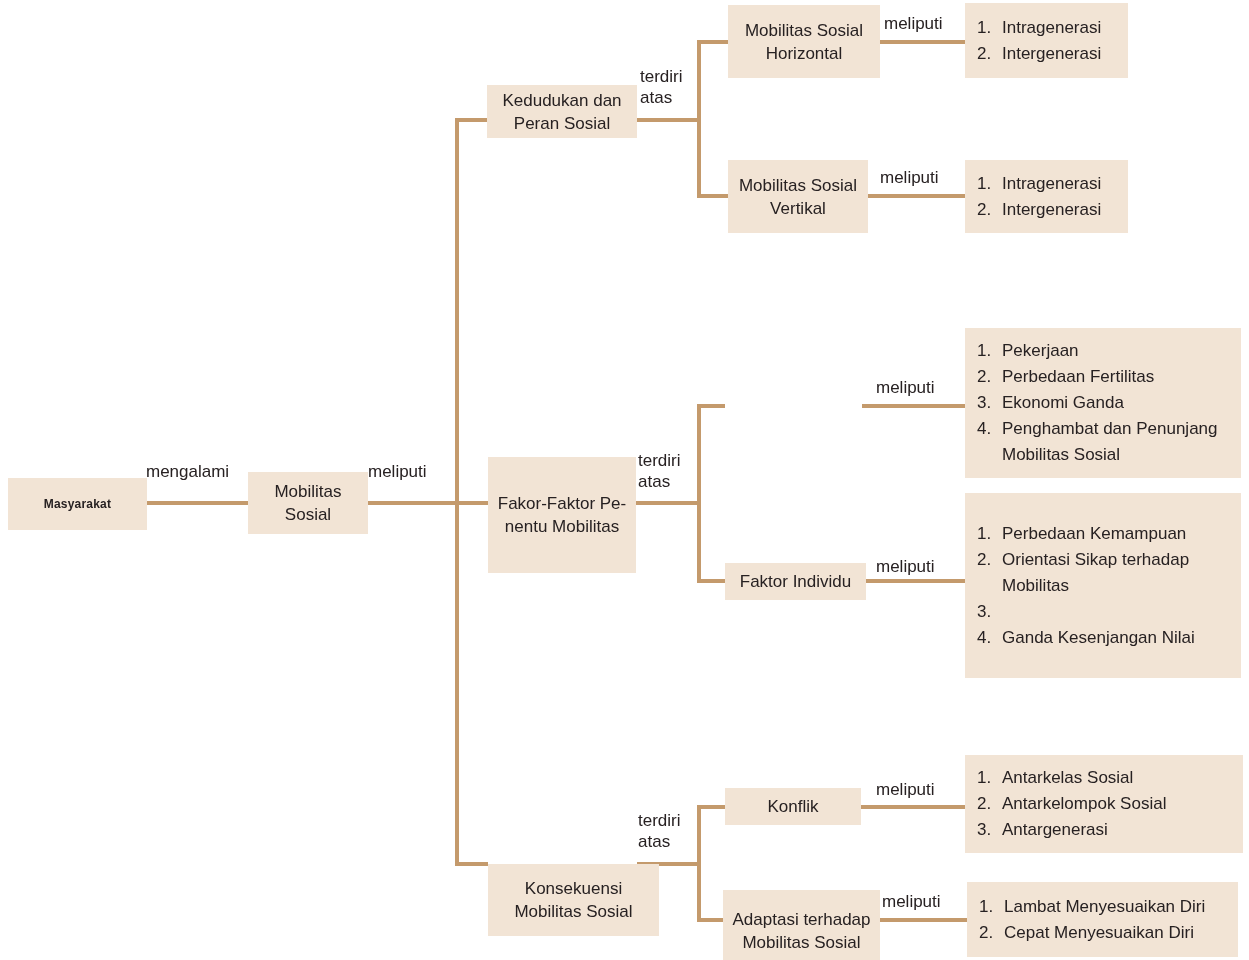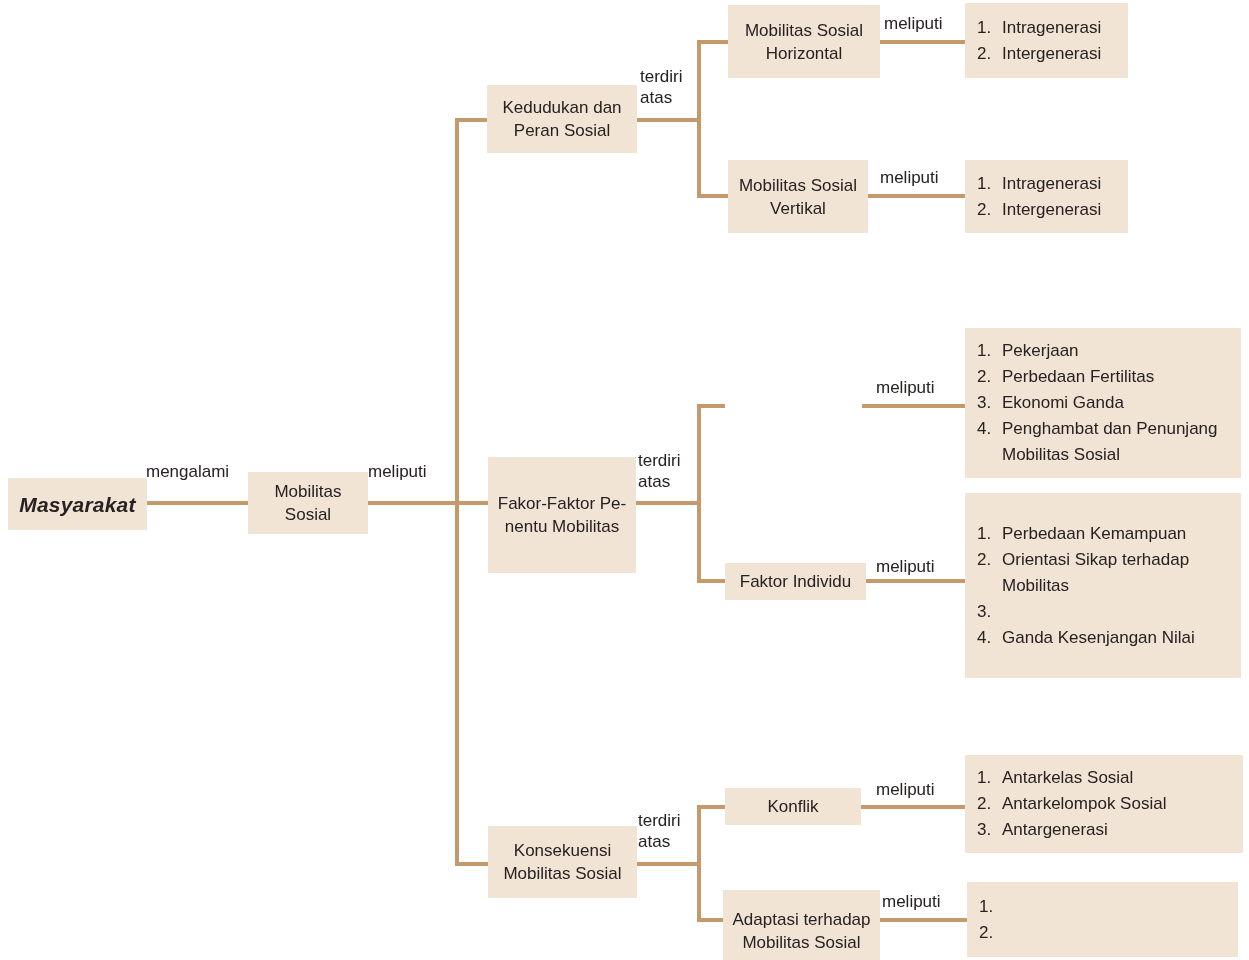--- a/index.html
+++ b/index.html
@@ -13,21 +13,21 @@
     font-family:"Liberation Sans",sans-serif;color:var(--text);overflow:hidden;
   }
   .hl{position:absolute;height:4px;background:var(--line);}
   .vl{position:absolute;width:4px;background:var(--line);}
   .box{
     position:absolute;background:var(--box-fill);
     display:flex;align-items:center;justify-content:center;
     text-align:center;white-space:pre-line;
     font-size:17px;line-height:23px;
   }
-  .box.bold{font-weight:bold;font-size:21px;letter-spacing:0.2px;font-style:italic;}
+  .box.bold{font-weight:bold;font-size:12px;letter-spacing:0.2px;}
   .elabel{
     position:absolute;
     font-size:17px;line-height:21px;color:var(--text);
   }
   .list{
     position:absolute;background:var(--box-fill);
     display:flex;flex-direction:column;justify-content:center;
     box-sizing:border-box;padding:6px 8px 6px 12px;
   }
   .li{display:flex;font-size:17px;line-height:26px;color:var(--text);}
@@ -77,25 +77,25 @@
   <div class="elabel" style="left:880px;top:167px;width:76px">meliputi</div>
   <div class="elabel" style="left:876px;top:377px;width:76px">meliputi</div>
   <div class="elabel" style="left:876px;top:556px;width:76px">meliputi</div>
   <div class="elabel" style="left:876px;top:779px;width:76px">meliputi</div>
   <div class="elabel" style="left:882px;top:891px;width:76px">meliputi</div>
 
   <div class="box bold" style="left:8px;top:478px;width:139px;height:52px">Masyarakat</div>
   <div class="box" style="left:248px;top:472px;width:120px;height:62px">Mobilitas
 Sosial</div>
 
-  <div class="box" style="left:487px;top:85px;width:150px;height:68px">Kedudukan dan
+  <div class="box" style="left:487px;top:85px;width:150px;height:53px">Kedudukan dan
 Peran Sosial</div>
   <div class="box" style="left:488px;top:457px;width:148px;height:116px">Fakor-Faktor Pe-
 nentu Mobilitas</div>
-  <div class="box" style="left:488px;top:826px;width:149px;height:72px">Konsekuensi
+  <div class="box" style="left:488px;top:864px;width:171px;height:72px">Konsekuensi
 Mobilitas Sosial</div>
 
   <div class="box" style="left:728px;top:5px;width:152px;height:73px">Mobilitas Sosial
 Horizontal</div>
   <div class="box" style="left:728px;top:160px;width:140px;height:73px">Mobilitas Sosial
 Vertikal</div>
   <div class="box" style="left:725px;top:788px;width:136px;height:37px">Konflik</div>
   <div class="box" style="left:725px;top:563px;width:141px;height:37px">Faktor Individu</div>
   <div class="box" style="left:723px;top:890px;width:157px;height:82px">Adaptasi terhadap
 Mobilitas Sosial</div>
@@ -167,19 +167,21 @@
         <span class="txt">Antarkelompok Sosial</span>
       </div>
       <div class="li">
         <span class="num">3.</span>
         <span class="txt">Antargenerasi</span>
       </div>
     </div>
   <div class="list" style="left:967px;top:882px;width:271px;height:75px">
       <div class="li">
         <span class="num">1.</span>
+        <span class="txt">Lambat Menyesuaikan Diri</span>
       </div>
       <div class="li">
         <span class="num">2.</span>
+        <span class="txt">Cepat Menyesuaikan Diri</span>
       </div>
     </div>
 
 </div>
 
 </body></html>

